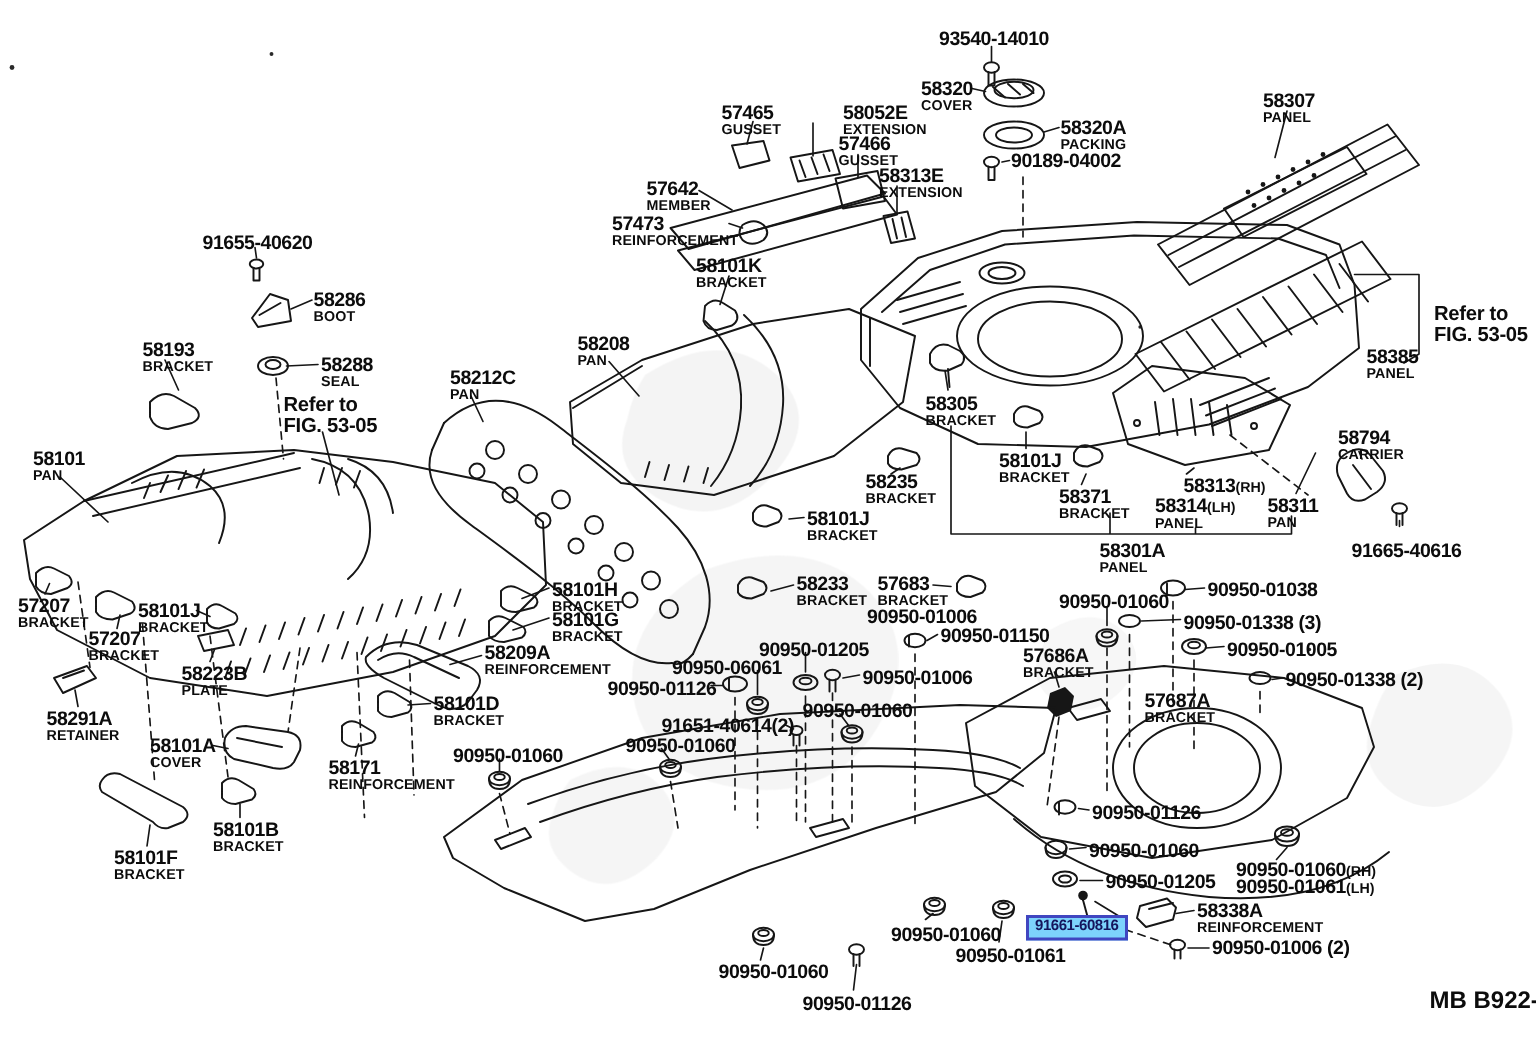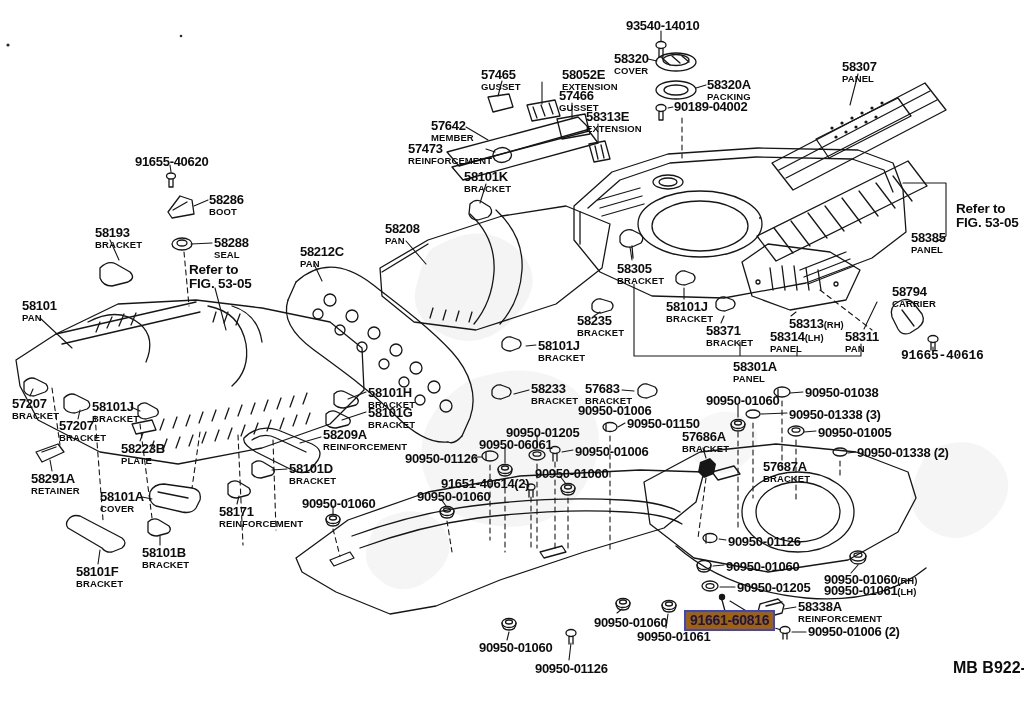--- a/index.html
+++ b/index.html
@@ -7,22 +7,22 @@
          font-family:"Liberation Sans",sans-serif;}
   .stage svg{position:absolute;left:0;top:0;}
   .labels{position:absolute;left:0;top:0;width:100%;height:100%;}
   .label{position:absolute;color:#0c0c0c;font-weight:700;line-height:1;white-space:nowrap;z-index:2;}
   .label .num{display:block;font-size:13px;letter-spacing:-0.3px;}
   .label .sfx{font-size:9.5px;letter-spacing:0;}
   .label .sub{display:block;font-size:9.5px;letter-spacing:0.1px;margin-top:1px;}
   .label.note .num,.label.note .sub{font-size:13.5px;letter-spacing:-0.2px;margin-top:0;}
   .label.code .num{font-size:16px;letter-spacing:0;}
   .label.hl{z-index:4;}
-  .label.hl .num{background:#a16207;border:2px solid #4046c0;color:#15155c;
-                 padding:1px 4px 2px 4px;font-size:14px;margin-left:-6px;margin-top:-3px;}
+  .label.hl .num{background:#7dd3fc;border:2px solid #4046c0;color:#15155c;
+                 padding:1px 4px 2px 4px;font-size:10px;margin-left:-6px;margin-top:-3px;}
 </style>
 </head>
 <body>
 
 <div class="stage">
 
 <svg width="1024" height="709" viewBox="0 0 1024 709">
 
   <g fill="#dadada" stroke="none" opacity="0.5">
     <path d="M430,250 q55,-35 92,4 q24,28 -6,62 q-36,40 -78,16 q-32,-20 -20,-52 q4,-18 12,-30 Z" opacity="0.6"></path>
@@ -458,21 +458,21 @@
         <span class="sub">PAN</span>
       </div>
       <div class="label" style="left: 733px; top: 360px;">
         <span class="num">58301A</span>
         <span class="sub">PANEL</span>
       </div>
       <div class="label" style="left: 892px; top: 285px;">
         <span class="num">58794</span>
         <span class="sub">CARRIER</span>
       </div>
-      <div class="label" style="left: 901px; top: 349px; font-family: Liberation Mono, monospace;">
+      <div class="label" style="left: 901px; top: 360px;">
         <span class="num">91665-40616</span>
       </div>
       <div class="label" style="left: 577px; top: 314px;">
         <span class="num">58235</span>
         <span class="sub">BRACKET</span>
       </div>
       <div class="label" style="left: 538px; top: 339px;">
         <span class="num">58101J</span>
         <span class="sub">BRACKET</span>
       </div>
@@ -541,21 +541,21 @@
       <div class="label" style="left: 76px; top: 565px;">
         <span class="num">58101F</span>
         <span class="sub">BRACKET</span>
       </div>
       <div class="label" style="left: 302px; top: 497px;">
         <span class="num">90950-01060</span>
       </div>
       <div class="label" style="left: 405px; top: 452px;">
         <span class="num">90950-01126</span>
       </div>
-      <div class="label" style="left: 479px; top: 438px;">
+      <div class="label" style="left: 448px; top: 438px;">
         <span class="num">90950-06061</span>
       </div>
       <div class="label" style="left: 506px; top: 426px;">
         <span class="num">90950-01205</span>
       </div>
       <div class="label" style="left: 575px; top: 445px;">
         <span class="num">90950-01006</span>
       </div>
       <div class="label" style="left: 441px; top: 477px;">
         <span class="num">91651-40614(2)</span>

